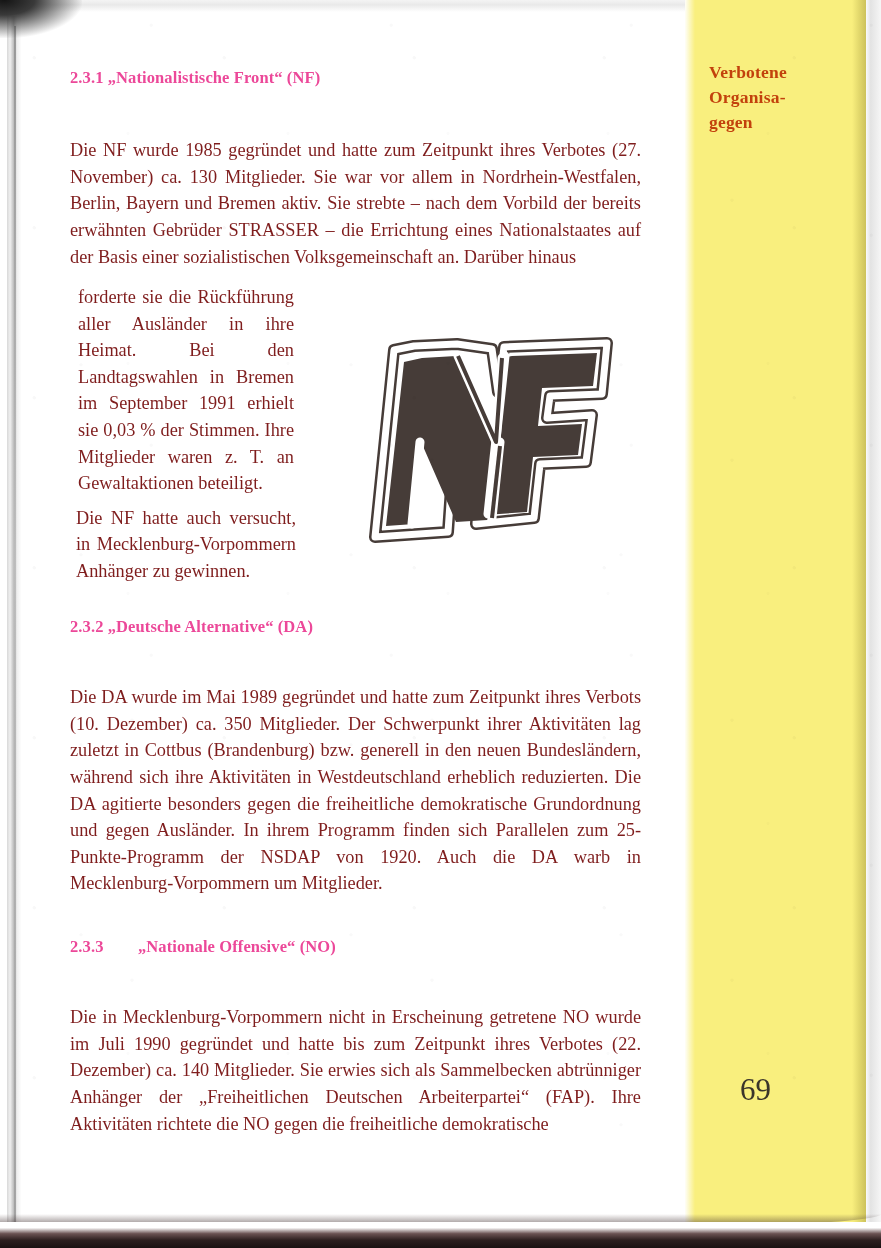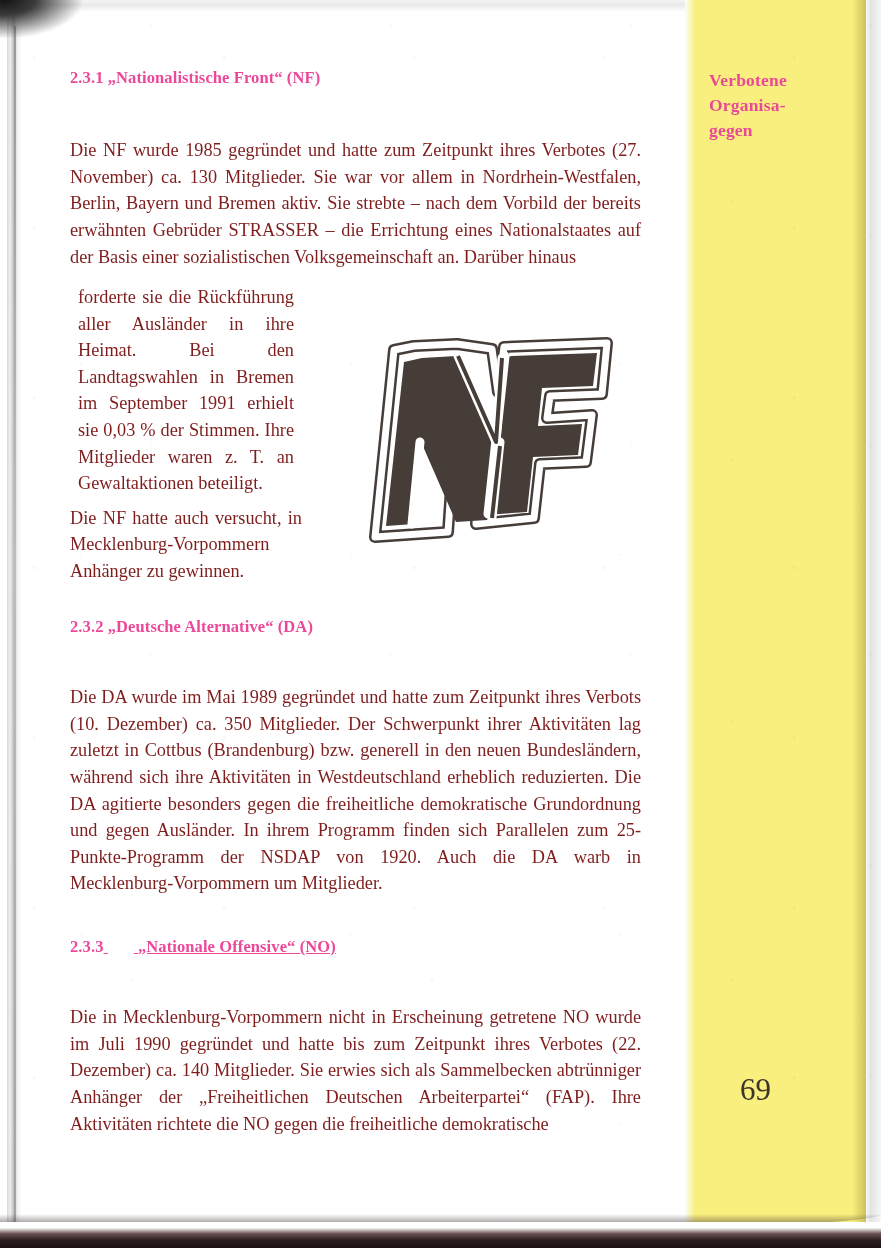--- a/index.html
+++ b/index.html
@@ -78,27 +78,27 @@
     background: linear-gradient(to right, rgba(255,255,255,.95), rgba(249,239,126,0));
   }
   .margin-band-shade-right {
     position: absolute;
     left: 852px; top: 0;
     width: 14px; height: 1228px;
     background: linear-gradient(to right, rgba(249,239,126,0), rgba(150,138,48,.45));
   }
   .margin-note {
     position: absolute;
-    left: 709px; top: 68px;
+    left: 709px; top: 60px;
     width: 150px;
     font-family: "Liberation Serif", "DejaVu Serif", serif;
     font-weight: bold;
     font-size: 17.5px;
     line-height: 25px;
-    color: #ec4899;
+    color: #c2410c;
     letter-spacing: .2px;
   }
   .page-number {
     position: absolute;
     left: 740px; top: 1072px;
     font-size: 31px;
     color: #3b352a;
     font-family: "Liberation Serif", "DejaVu Serif", serif;
   }
 
@@ -117,21 +117,21 @@
   .para {
     font-size: 18.3px;
     line-height: 26.6px;
     color: #7f1d1d;
     text-align: justify;
     text-justify: inter-word;
     hyphens: manual;
   }
   .h-2-3-1 { position: absolute; left: 0;  top: 68px;  }
   .h-2-3-2 { position: absolute; left: 0;  top: 617px; }
-  .h-2-3-3 { position: absolute; left: 0;  top: 937px; text-decoration: underline; }
+  .h-2-3-3 { position: absolute; left: 0;  top: 937px; }
   .h-num   { display: inline-block; }
   .h-gap-wide { display: inline-block; width: 26px; }
 
   .p-intro {
     position: absolute;
     left: 0; top: 119px;
     width: 571px;
   }
   
   .p-narrow {
@@ -199,21 +199,21 @@
 
     <div class="heading h-2-3-1">
       <span class="h-num">2.3.1</span>
       <span>„Nationalistische Front“ (NF)</span>
     </div>
 
     <p class="para p-intro">Die NF wurde 1985 gegründet und hatte zum Zeitpunkt ihres Verbotes (27. November) ca. 130 Mitglieder. Sie war vor allem in Nordrhein-Westfalen, Berlin, Bayern und Bremen aktiv. Sie strebte – nach dem Vorbild der bereits erwähnten Gebrüder STRASSER – die Errichtung eines Nationalstaates auf der Basis einer sozialistischen Volksgemeinschaft an. Darüber hinaus</p>
 
     <div class="p-narrow">
       <p class="para" style="margin:8px">forderte sie die Rückführung aller Ausländer in ihre Heimat. Bei den Landtagswahlen in Bremen im September 1991 erhielt sie 0,03 % der Stimmen. Ihre Mitglieder waren z. T. an Gewaltaktionen beteiligt.</p>
-      <p class="para" style="margin:0">Die NF hatte auch versucht, in Mecklenburg-Vorpommern Anhänger zu gewinnen.</p>
+      <p class="para" style="margin:6px">Die NF hatte auch versucht, in Mecklenburg-Vorpommern Anhänger zu gewinnen.</p>
     </div>
 
     <div class="heading h-2-3-2">
       <span class="h-num">2.3.2</span>
       <span>„Deutsche Alternative“ (DA)</span>
     </div>
 
     <p class="para p-da">Die DA wurde im Mai 1989 gegründet und hatte zum Zeitpunkt ihres Verbots (10. Dezember) ca. 350 Mitglieder. Der Schwerpunkt ihrer Aktivitäten lag zuletzt in Cottbus (Brandenburg) bzw. generell in den neuen Bundesländern, während sich ihre Aktivitäten in Westdeutschland erheblich reduzierten. Die DA agitierte besonders gegen die freiheitliche demokratische Grundordnung und gegen Ausländer. In ihrem Programm finden sich Parallelen zum 25-Punkte-Programm der NSDAP von 1920. Auch die DA warb in Mecklenburg-Vorpommern um Mitglieder.</p>
 
     <div class="heading h-2-3-3">

